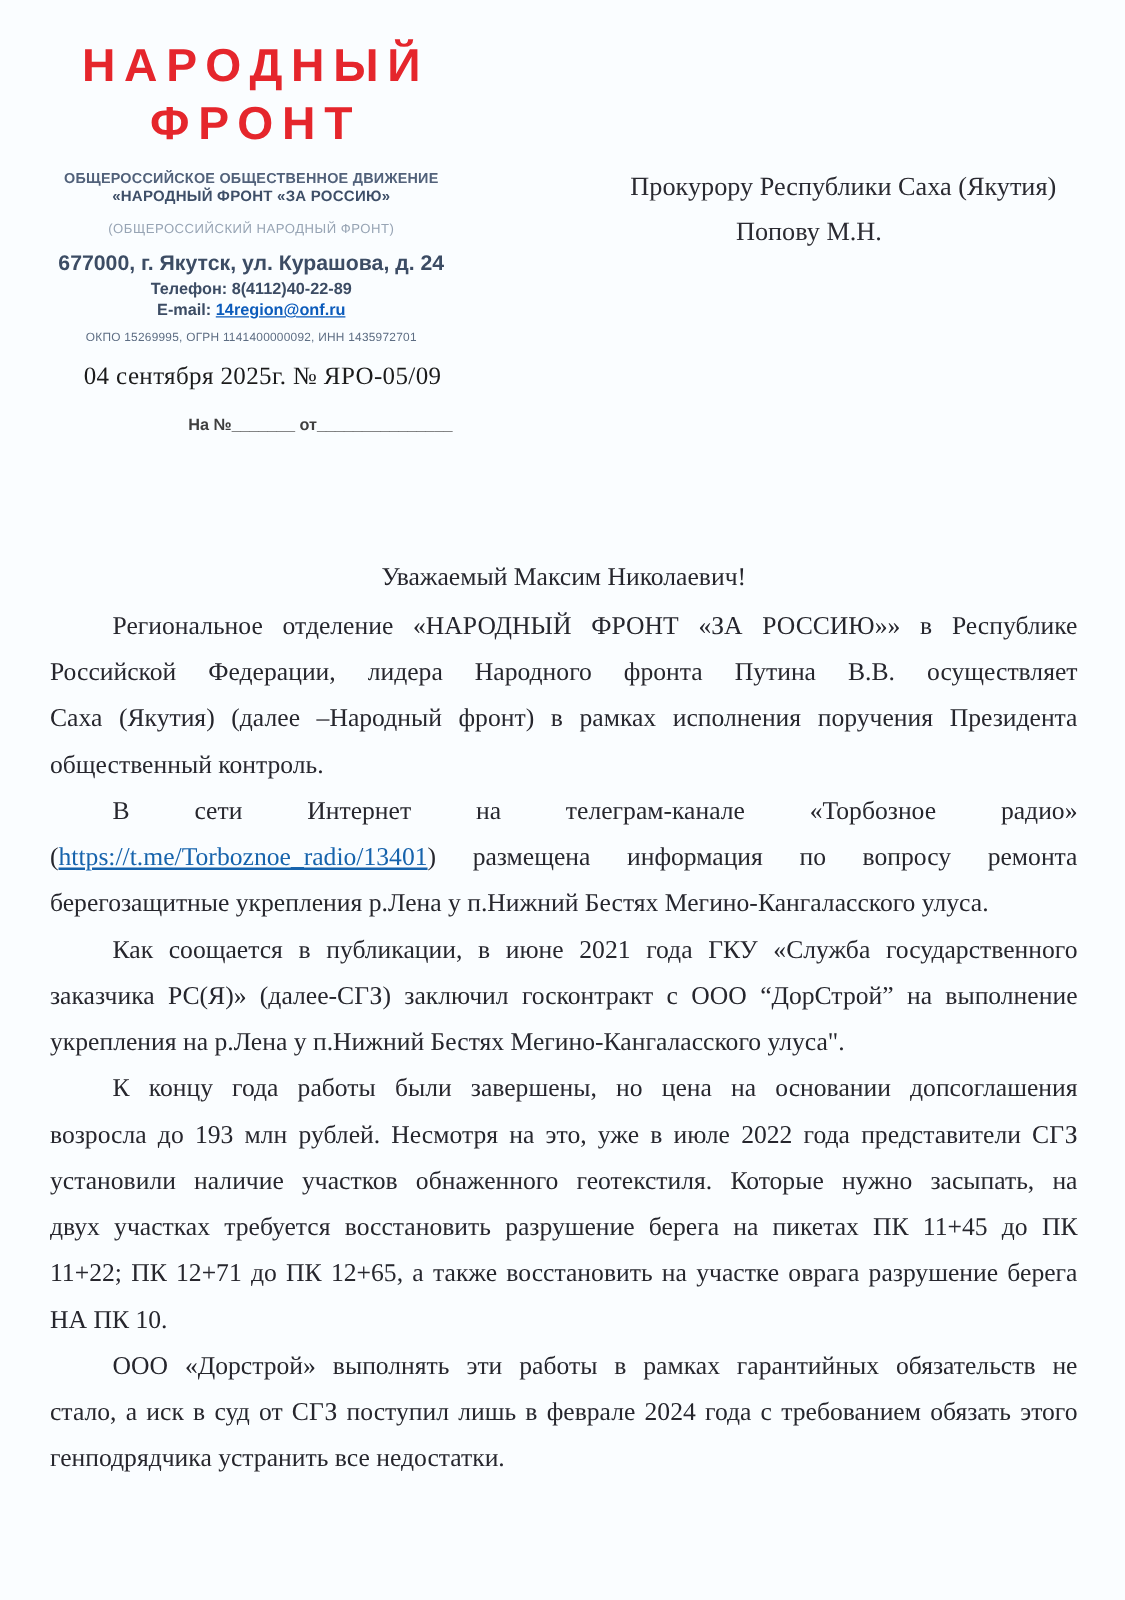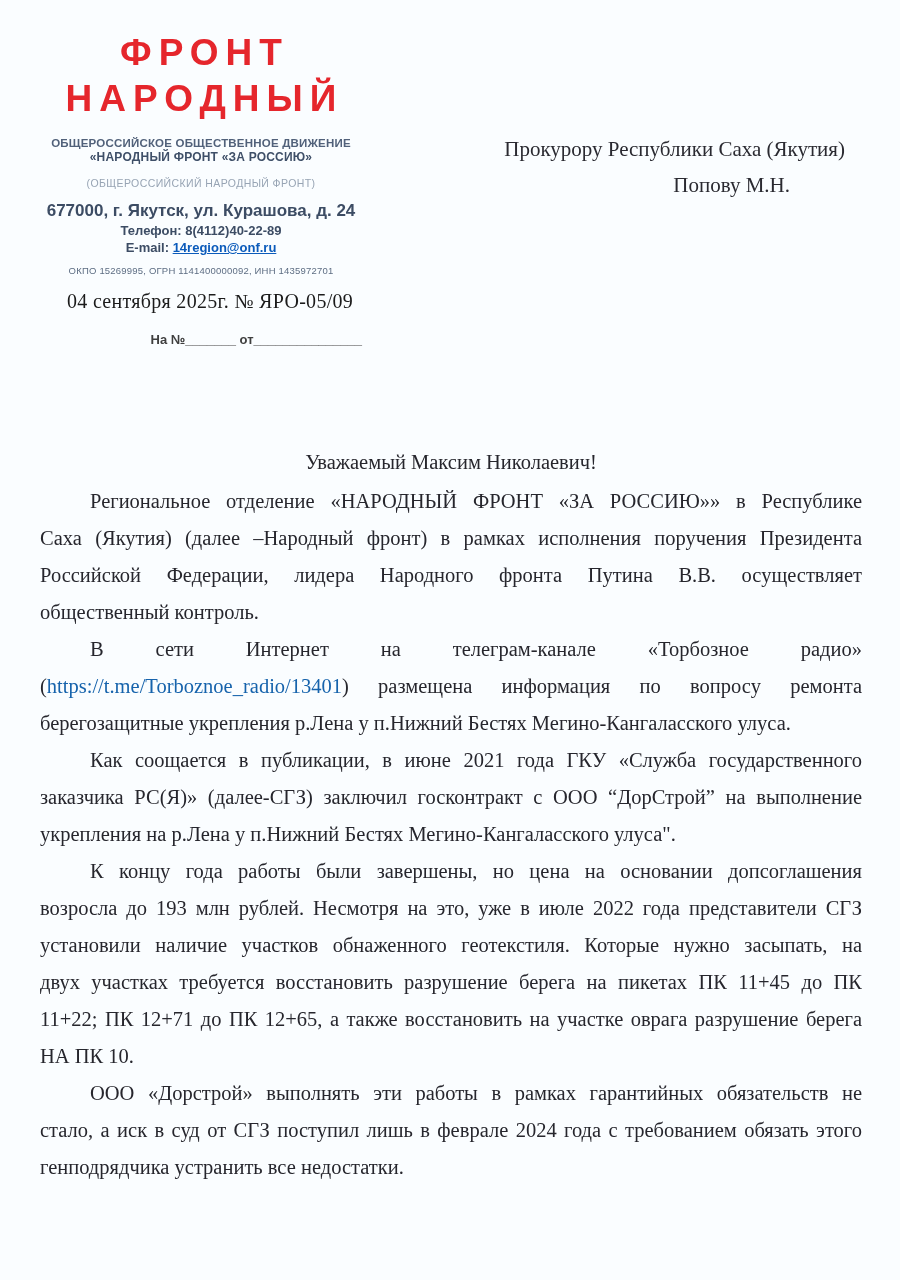--- a/index.html
+++ b/index.html
@@ -32,49 +32,49 @@
     margin-top:14px;text-align:left;padding-left:27px;
     font-family:"Liberation Serif","DejaVu Serif",serif;
     font-weight:normal;font-size:20px;color:#1b1b1b;letter-spacing:.3px;
   }
   .replyref{margin-top:19px;text-align:right;padding-left:60px;
     font-size:13px;font-weight:bold;color:#3f3f3f;}
 
   
   .recipient{
     position:absolute;right:55px;top:131px;
-    text-align:right;font-size:21px;color:#2a2a31;line-height:36px;
+    text-align:center;font-size:21px;color:#2a2a31;line-height:36px;
   }
   .recipient .line2{padding-right:55px;}
 
   
   .docbody{
     position:absolute;left:40px;top:444px;width:822px;
     font-size:20.5px;color:#26262d;
   }
   .salutation{text-align:center;line-height:37px;margin-bottom:2px;}
   .para{margin:0;}
   .bline{
     line-height:37px;height:37px;
     text-align:justify;text-align-last:justify;
     white-space:normal;
   }
   .bline.first{text-indent:50px;}
   .bline.last{text-align-last:left;}
-  .doclink{color:#1663ac;cursor:pointer;}
+  .doclink{color:#1663ac;text-decoration:underline;cursor:pointer;}
 </style>
 </head>
 <body>
 
 <div class="page">
 
   <div class="lh">
     <div class="logo">
+      <div>НАРОДНЫЙ</div>
       <div>ФРОНТ</div>
-      <div>НАРОДНЫЙ</div>
     </div>
     <div class="mv1">ОБЩЕРОССИЙСКОЕ ОБЩЕСТВЕННОЕ ДВИЖЕНИЕ</div>
     <div class="mv2">«НАРОДНЫЙ ФРОНТ «ЗА РОССИЮ»</div>
     <div class="sub">(ОБЩЕРОССИЙСКИЙ НАРОДНЫЙ ФРОНТ)</div>
     <div class="addr">677000, г. Якутск, ул. Курашова, д. 24</div>
     <div class="phone">Телефон: 8(4112)40-22-89</div>
     <div class="emailrow">
       <span>E-mail:</span>
       <span class="email-link">14region@onf.ru</span>
     </div>
@@ -85,22 +85,22 @@
 
   <div class="recipient">
     <div class="line1">Прокурору Республики Саха (Якутия)</div>
     <div class="line2">Попову М.Н.</div>
   </div>
 
   <div class="docbody">
     <div class="salutation">Уважаемый Максим Николаевич!</div>
     <div class="para">
         <div class="bline first">Региональное отделение «НАРОДНЫЙ ФРОНТ «ЗА РОССИЮ»» в Республике</div>
+        <div class="bline">Российской Федерации, лидера Народного фронта Путина В.В. осуществляет</div>
         <div class="bline">Саха (Якутия) (далее –Народный фронт) в рамках исполнения поручения Президента</div>
-        <div class="bline">Российской Федерации, лидера Народного фронта Путина В.В. осуществляет</div>
         <div class="bline last">общественный контроль.</div>
       </div>
     <div class="para">
         <div class="bline first">В сети Интернет на телеграм-канале «Торбозное радио»</div>
         <div class="bline"><span>(</span><span class="doclink">https://t.me/Torboznoe_radio/13401</span><span>) размещена информация по вопросу ремонта</span></div>
         <div class="bline last">берегозащитные укрепления р.Лена у п.Нижний Бестях Мегино-Кангаласского улуса.</div>
       </div>
     <div class="para">
         <div class="bline first">Как соощается в публикации, в июне 2021 года ГКУ «Служба государственного</div>
         <div class="bline">заказчика РС(Я)» (далее-СГЗ) заключил госконтракт с ООО “ДорСтрой” на выполнение</div>

